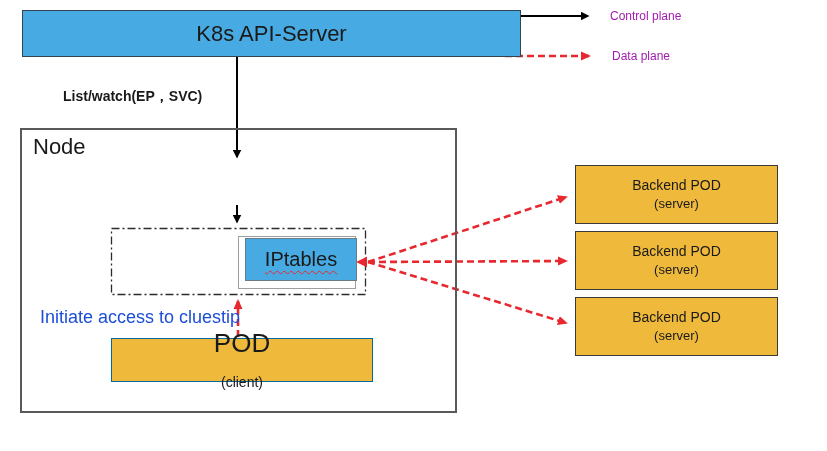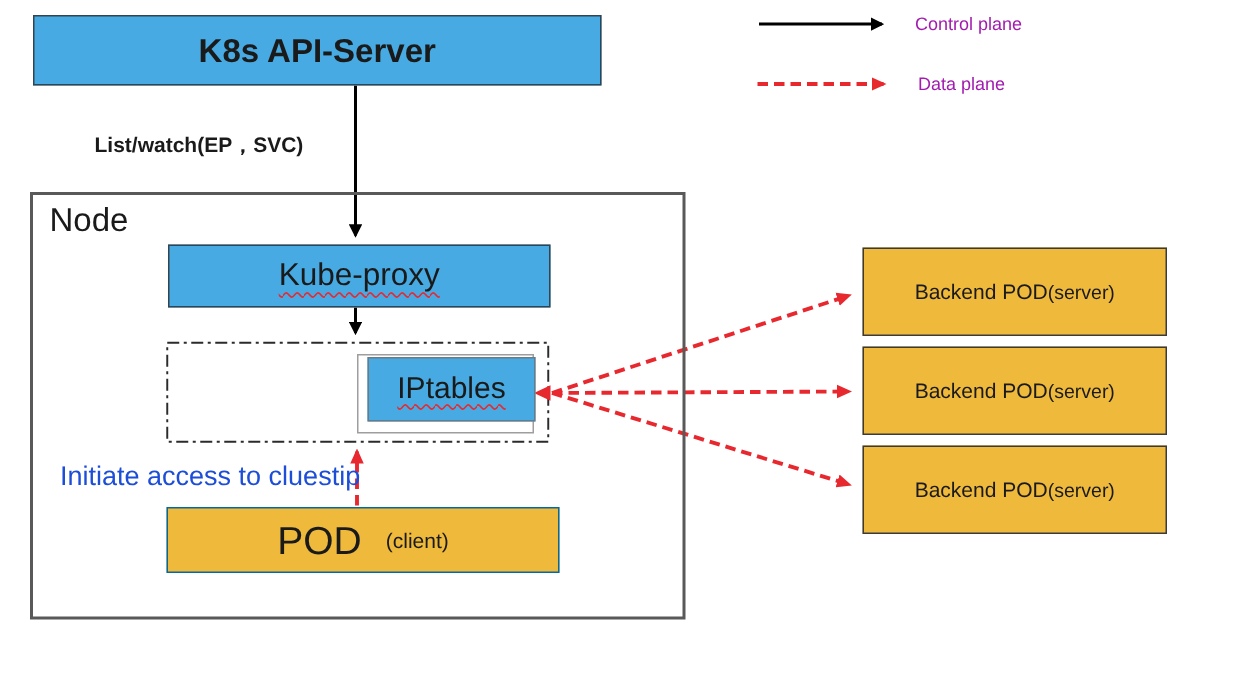--- a/index.html
+++ b/index.html
@@ -15,24 +15,24 @@
 
   .abs{position:absolute;box-sizing:border-box;}
 
   .bluebox{
     background:var(--box-blue);
     border:1.5px solid #33434f;
     display:flex;align-items:center;justify-content:center;
   }
   .yellowbox{
     background:var(--box-yellow);
-    display:flex;flex-direction:row;align-items:center;justify-content:center;
+    display:flex;flex-direction:column;align-items:center;justify-content:center;
   }
 
-  .api-server{left:22px;top:10px;width:379px;height:47px;font-size:22px;font-weight:bold;}
+  .api-server{left:22px;top:10px;width:499px;height:47px;font-size:22px;}
   .node-box{left:20px;top:128px;width:437px;height:285px;border:2px solid var(--node-border);background:transparent;}
   .node-title{left:33px;top:134px;font-size:22px;}
 
   .kube-proxy{left:112px;top:163px;width:255px;height:42px;font-size:21px;}
   .ipvs{left:124px;top:240px;width:103px;height:43px;font-size:20px;}
 
   .iptables-wrap{left:238px;top:236px;width:118px;height:53px;background:#ffffff;border:1px solid #9e9e9e;}
   .iptables-inner{position:absolute;left:6px;top:1px;width:110px;height:41px;font-size:20px;border:1px solid #6b7b86;}
 
   .squiggle{
@@ -97,23 +97,20 @@
   </div>
 
   <div class="abs list-watch">List/watch(EP，SVC)</div>
 
   <div class="abs legend-label legend-control">Control plane</div>
   <div class="abs legend-label legend-data">Data plane</div>
 
   <div class="abs node-box"></div>
   <div class="abs node-title">Node</div>
 
-  <div class="abs bluebox kube-proxy">
-    <span class="squiggle">Kube-proxy</span>
-  </div>
 
 
   <div class="abs iptables-wrap">
     <div class="bluebox iptables-inner">
       <span class="squiggle">IPtables</span>
     </div>
   </div>
 
   <div class="abs note-text">Initiate access to cluestip</div>
 

